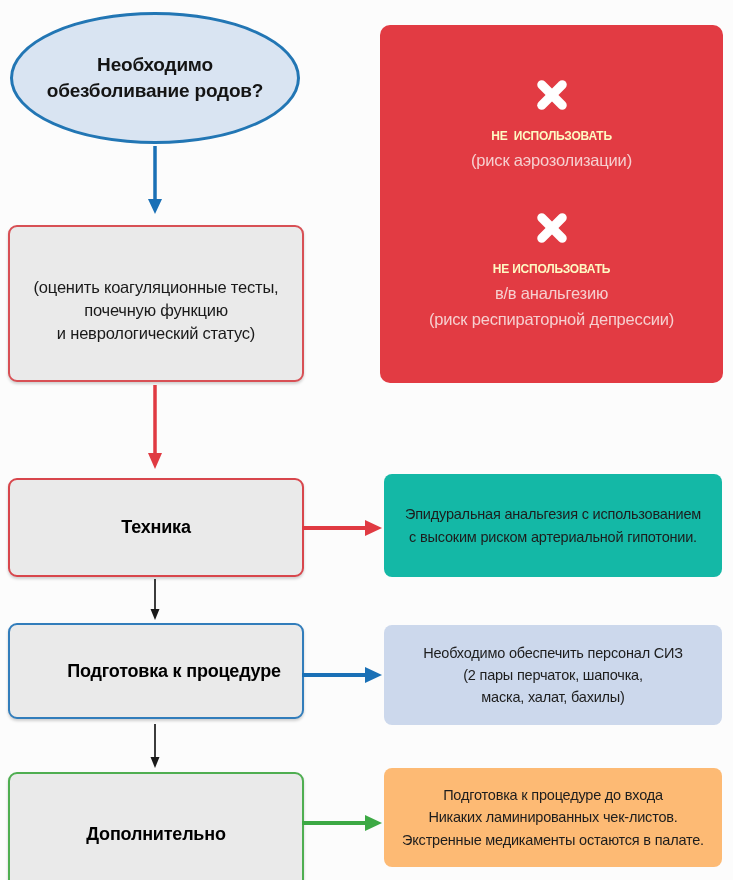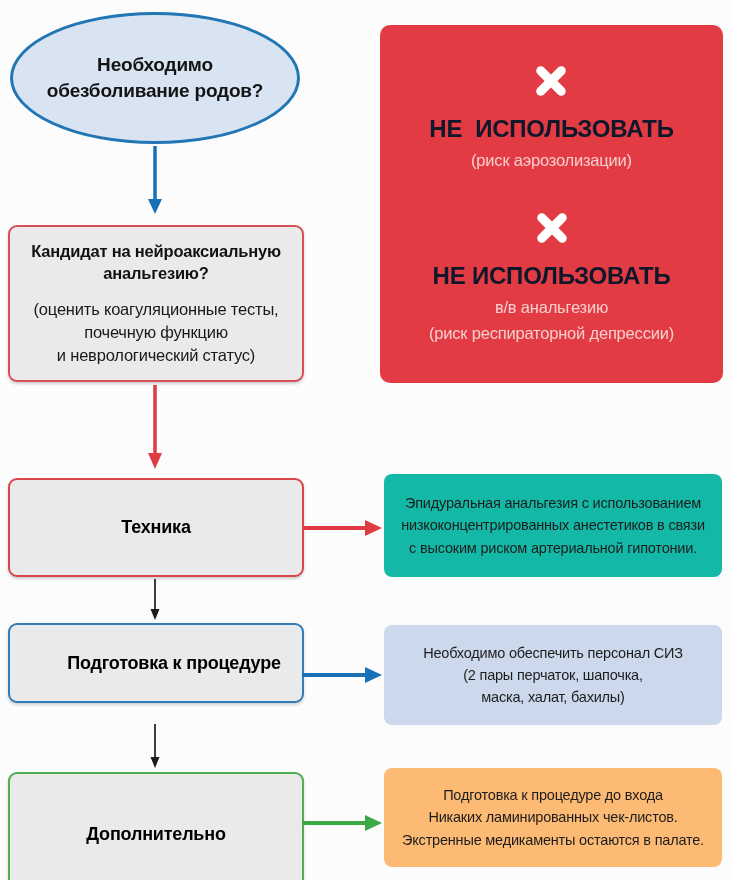--- a/index.html
+++ b/index.html
@@ -39,21 +39,21 @@
     width: 296px;
     background: #eaeaea;
     border-radius: 9px;
     box-shadow: 0 2px 3px rgba(0,0,0,0.18);
     display: flex; flex-direction: column;
     align-items: center; justify-content: center;
     text-align: center;
   }
   .box-candidate { top: 225px; height: 157px; border: 2px solid #d85055; padding: 10px 12px; }
   .box-technique { top: 478px; height: 99px;  border: 2.5px solid #d8464c; }
-  .box-preparation { top: 623px; height: 80px; border: 2.5px solid #327dbb; padding-left: 36px; }
+  .box-preparation { top: 623px; height: 96px; border: 2.5px solid #327dbb; padding-left: 36px; }
   .box-additional { top: 772px; height: 124px;  border: 2.5px solid #4fae51; }
 
   .candidate-title { font-size: 16.5px; font-weight: bold; color: #121212; line-height: 1.35; }
   .candidate-subtitle { margin-top: 14px; font-size: 16.5px; font-weight: normal; color: #1a1a1a; line-height: 1.4; }
   .step-label { font-size: 18px; font-weight: bold; color: #000000; }
 
   
   .warning-panel {
     position: absolute;
     left: 380px; top: 25px;
@@ -73,21 +73,21 @@
   }
   .xmark::before, .xmark::after {
     content: "";
     position: absolute; left: 50%; top: 50%;
     width: 38px; height: 9px;
     border-radius: 4.5px;
     background: #ffffff;
   }
   .xmark::before { transform: translate(-50%,-50%) rotate(45deg); }
   .xmark::after  { transform: translate(-50%,-50%) rotate(-45deg); }
-  .warn-title { font-size: 24px; font-weight: bold; color: #0f172a; white-space: pre; margin-bottom: 3px; }
+  .warn-title { font-size: 12px; font-weight: bold; color: #fef9c3; white-space: pre; margin-bottom: 3px; }
   .warn-line  { font-size: 16.5px; font-weight: normal; color: #f6cfcf; line-height: 1.32; }
 
   
   .callout {
     position: absolute;
     left: 384px;
     width: 338px;
     border-radius: 8px;
     display: flex; flex-direction: column;
     align-items: center; justify-content: center;
@@ -129,24 +129,20 @@
     </div>
     <div class="warn-item">
       <div class="xmark"></div>
       <div class="warn-title">НЕ ИСПОЛЬЗОВАТЬ</div>
       <div class="warn-line">в/в анальгезию</div>
       <div class="warn-line">(риск респираторной депрессии)</div>
     </div>
   </div>
 
   <div class="stepbox box-candidate">
-    <div class="candidate-title">
-      <div>Кандидат на нейроаксиальную</div>
-      <div>анальгезию?</div>
-    </div>
     <div class="candidate-subtitle">
       <div>(оценить коагуляционные тесты,</div>
       <div>почечную функцию</div>
       <div>и неврологический статус)</div>
     </div>
   </div>
 
   <svg class="arrow arr-red" style="left:145px; top:385px;" width="20" height="84" viewBox="0 0 20 84">
     <line x1="10" y1="0" x2="10" y2="69" stroke-width="3.5"></line>
     <polygon points="3,68 17,68 10,84"></polygon>
@@ -156,21 +152,20 @@
     <div class="step-label">Техника</div>
   </div>
 
   <svg class="arrow arr-red" style="left:302px; top:517px;" width="80" height="22" viewBox="0 0 80 22">
     <line x1="0" y1="11" x2="64" y2="11" stroke-width="4"></line>
     <polygon points="63,3 63,19 80,11"></polygon>
   </svg>
 
   <div class="callout callout-technique">
     <div>Эпидуральная анальгезия с использованием</div>
-    <div>низкоконцентрированных анестетиков в связи</div>
     <div>с высоким риском артериальной гипотонии.</div>
   </div>
 
   <svg class="arrow arr-black" style="left:147px; top:579px;" width="16" height="41" viewBox="0 0 16 41">
     <line x1="8" y1="0" x2="8" y2="31" stroke-width="1.7"></line>
     <polygon points="3.5,30 12.5,30 8,41"></polygon>
   </svg>
 
   <div class="stepbox box-preparation">
     <div class="step-label">Подготовка к процедуре</div>

